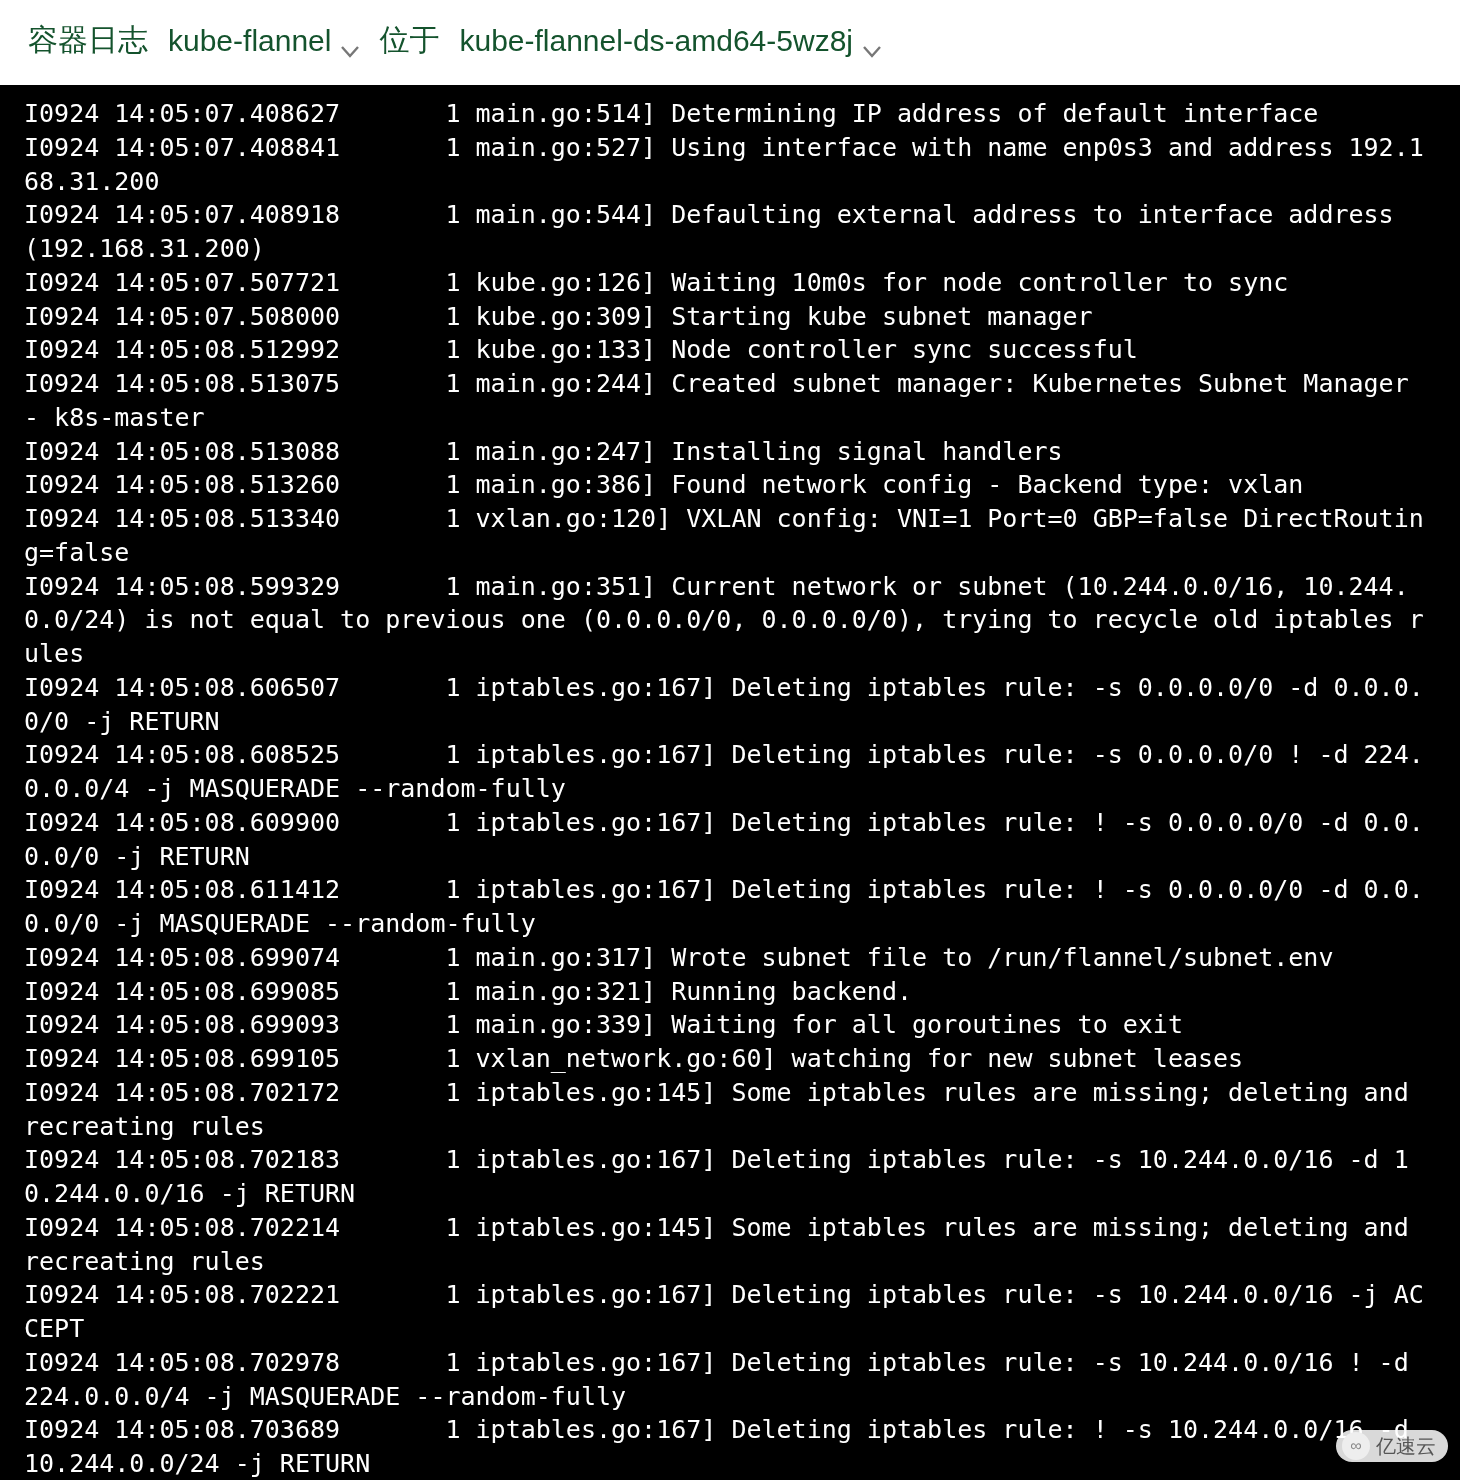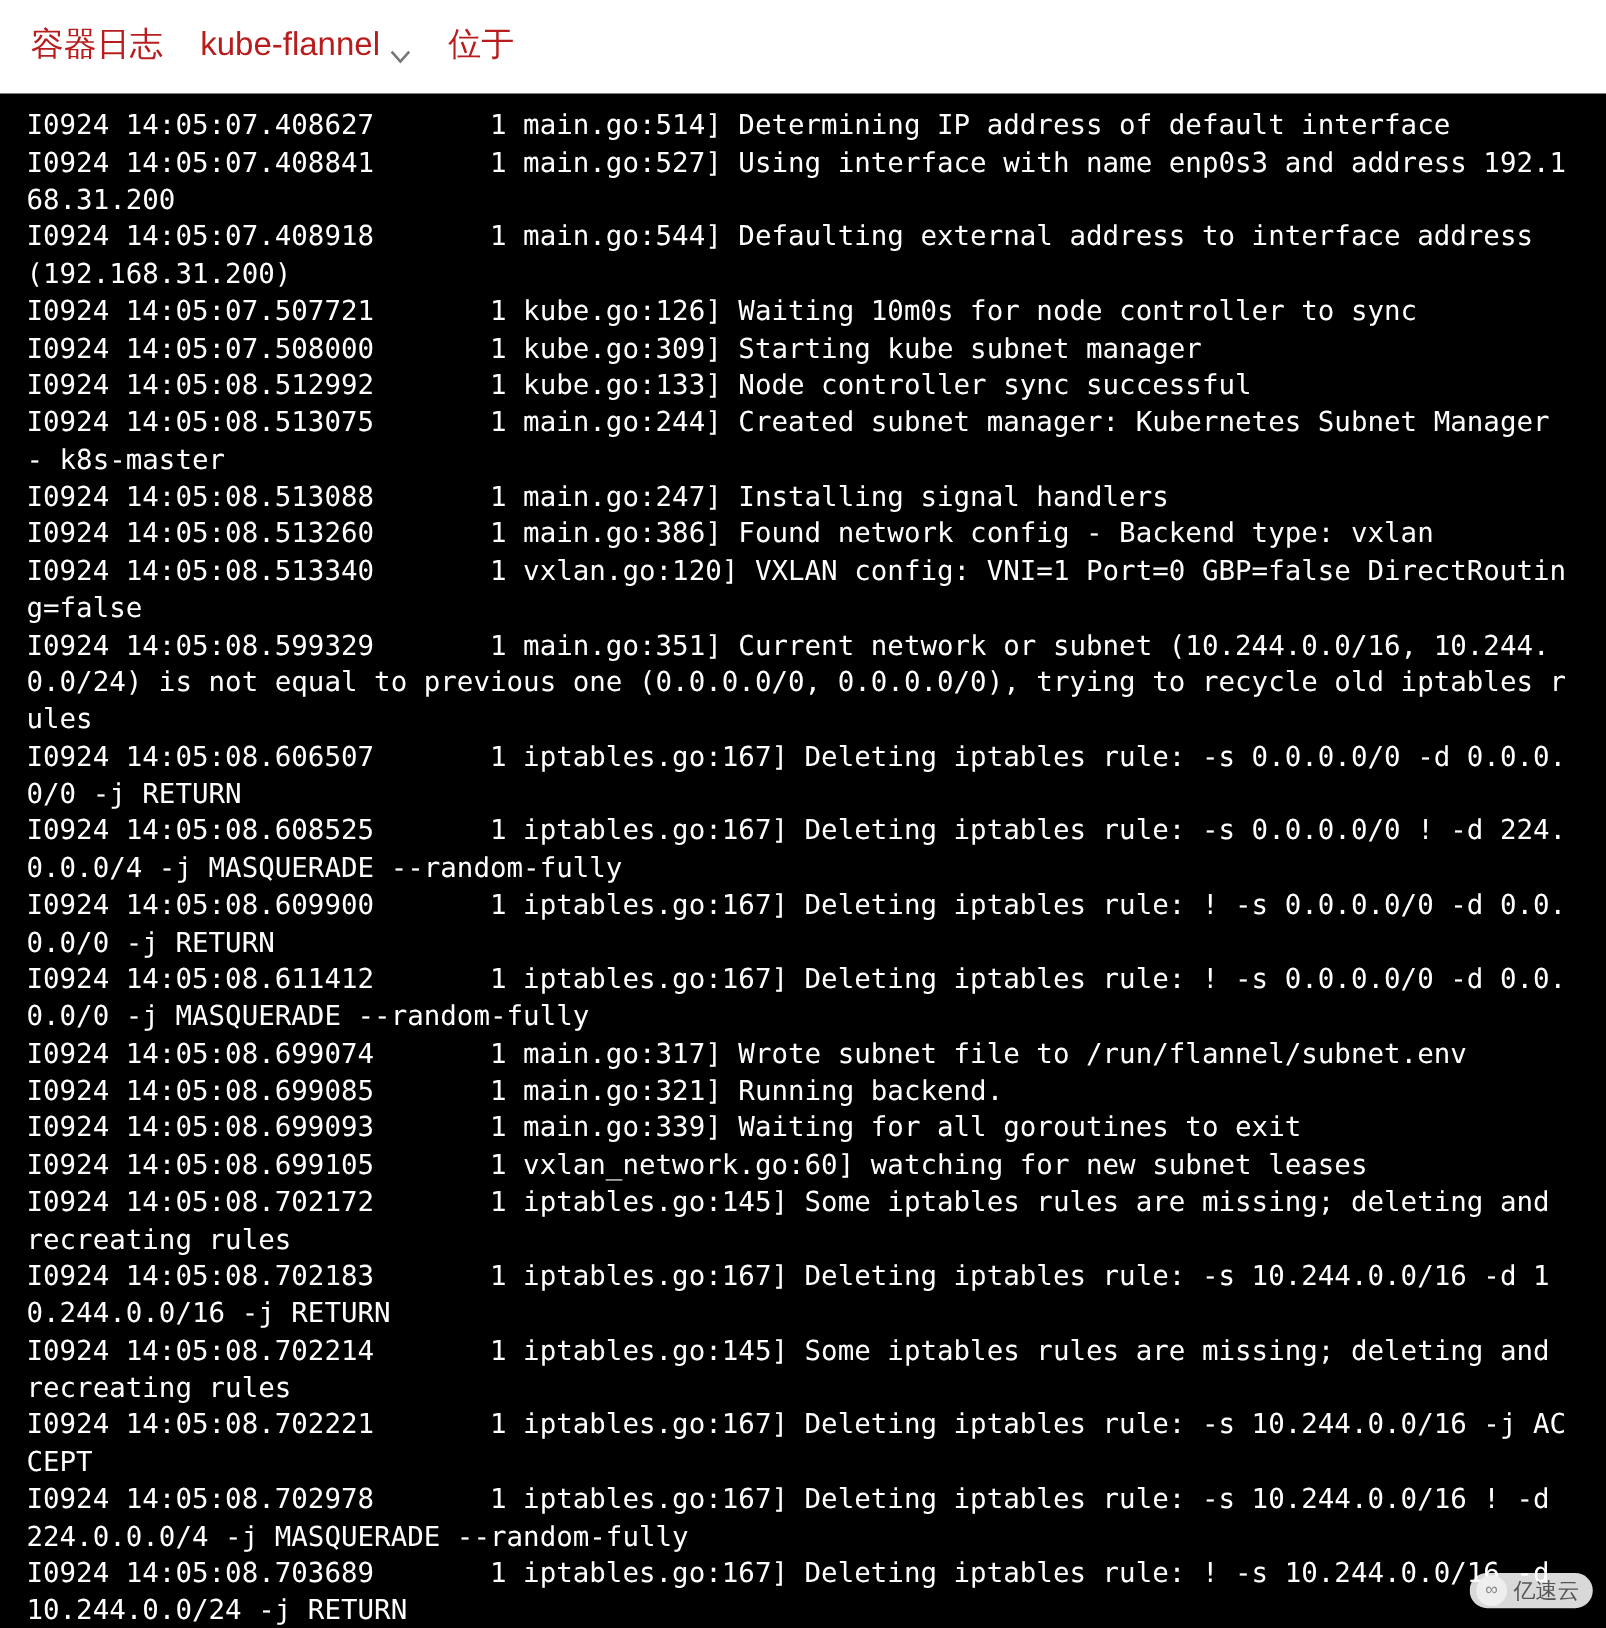--- a/index.html
+++ b/index.html
@@ -5,23 +5,23 @@
   * { margin: 0; padding: 0; box-sizing: border-box; }
   body {
     font-family: -apple-system, "Helvetica Neue", Arial, sans-serif;
     background: #fff;
     width: 1460px;
   }
   .header {
     display: flex;
     align-items: center;
     padding: 20px 28px 24px 28px;
-    gap: 34px;
+    gap: 20px;
     font-size: 30px;
-    color: #b91c1c;
+    color: #14532d;
   }
   .header-label { font-weight: 400; }
   .dropdown {
     display: inline-flex;
     align-items: flex-end;
     gap: 10px;
     cursor: pointer;
   }
   .chevron {
     display: inline-block;
@@ -70,20 +70,28 @@
   <span class="header-label">容器日志</span>
   <span class="dropdown">
     <span>kube-flannel</span>
     <span class="chevron">
       <svg width="18" height="12" viewBox="0 0 18 12">
           <path d="M1 1 L9 10 L17 1" stroke="#777" stroke-width="2.4" fill="none"></path>
         </svg>
     </span>
   </span>
   <span class="header-label">位于</span>
+  <span class="dropdown">
+    <span>kube-flannel-ds-amd64-5wz8j</span>
+    <span class="chevron">
+      <svg width="18" height="12" viewBox="0 0 18 12">
+          <path d="M1 1 L9 10 L17 1" stroke="#777" stroke-width="2.4" fill="none"></path>
+        </svg>
+    </span>
+  </span>
 </div>
 
 <pre class="log-area" id="log-area">I0924 14:05:07.408627       1 main.go:514] Determining IP address of default interface
 I0924 14:05:07.408841       1 main.go:527] Using interface with name enp0s3 and address 192.168.31.200
 I0924 14:05:07.408918       1 main.go:544] Defaulting external address to interface address (192.168.31.200)
 I0924 14:05:07.507721       1 kube.go:126] Waiting 10m0s for node controller to sync
 I0924 14:05:07.508000       1 kube.go:309] Starting kube subnet manager
 I0924 14:05:08.512992       1 kube.go:133] Node controller sync successful
 I0924 14:05:08.513075       1 main.go:244] Created subnet manager: Kubernetes Subnet Manager - k8s-master
 I0924 14:05:08.513088       1 main.go:247] Installing signal handlers

